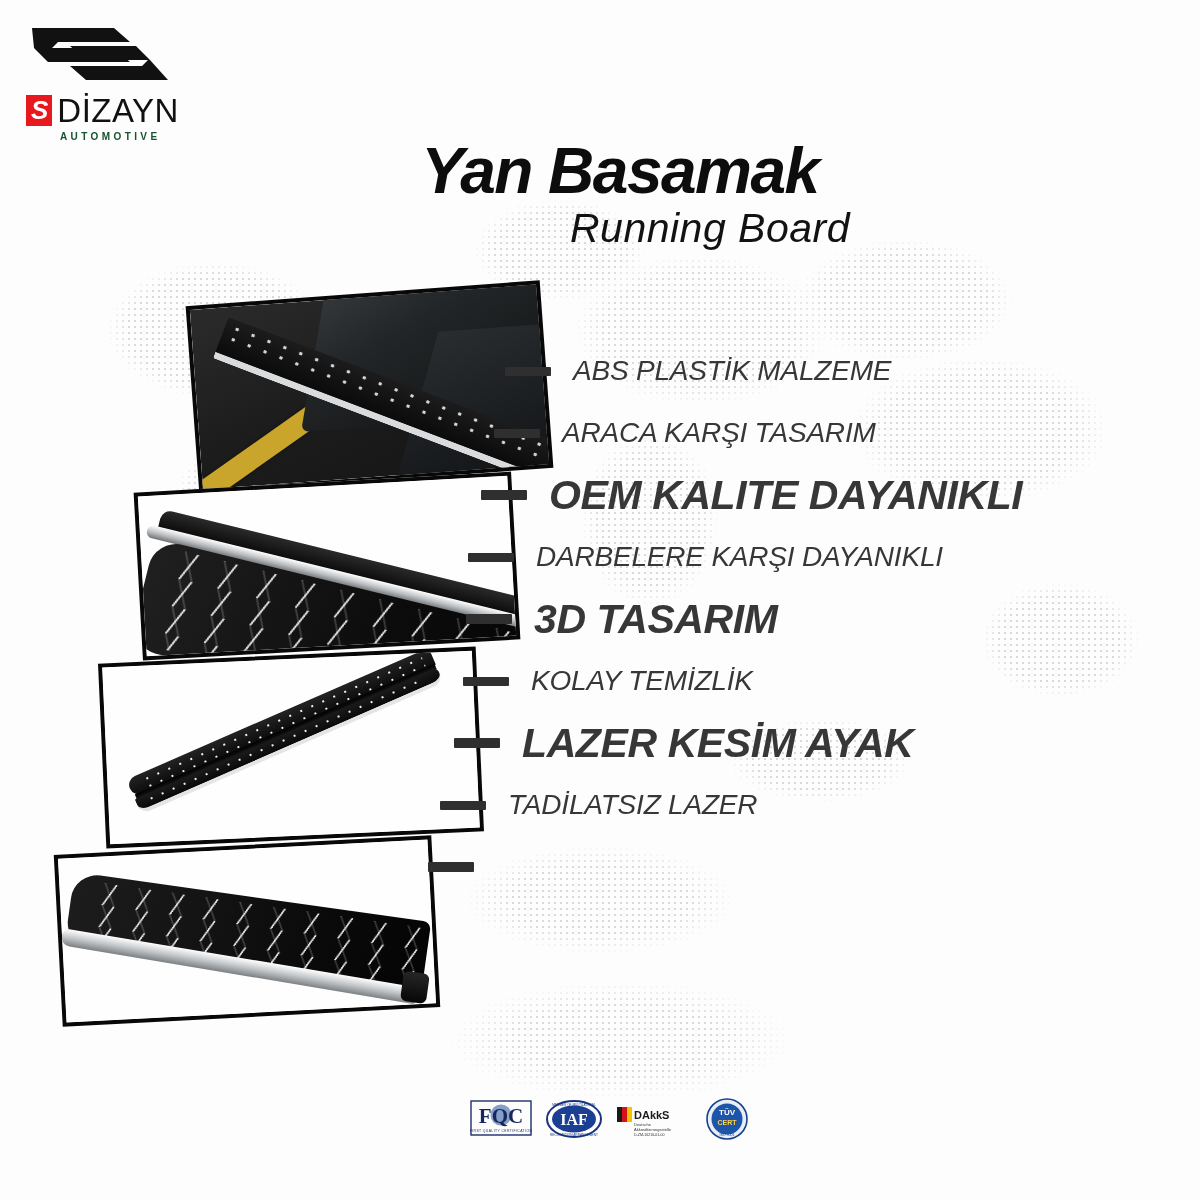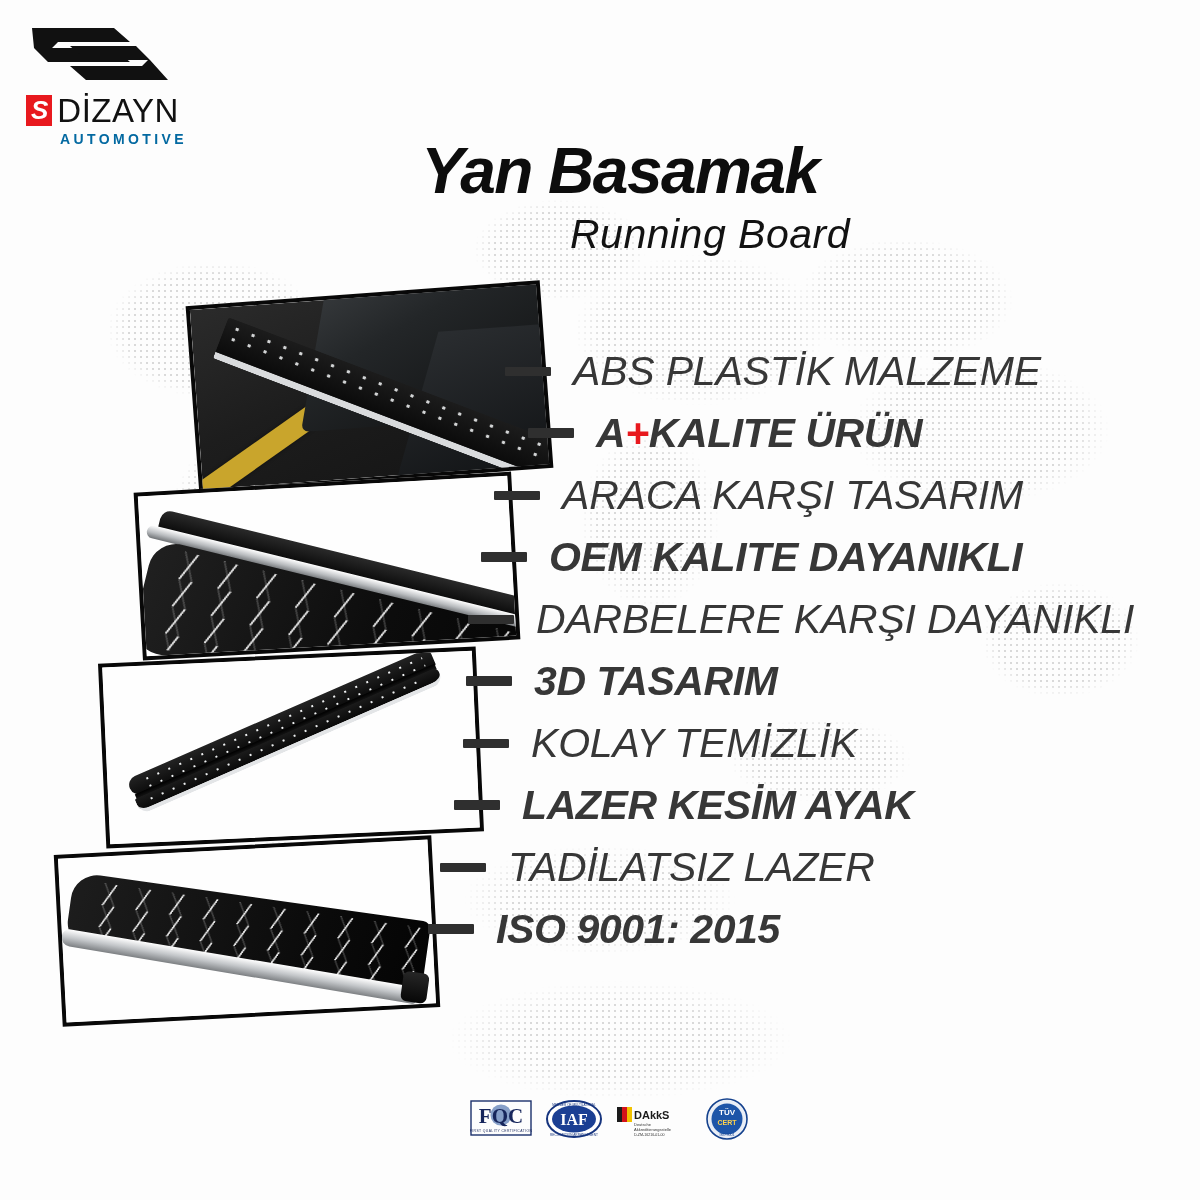--- a/index.html
+++ b/index.html
@@ -62,36 +62,36 @@
     background:#e8191e; color:#fff;
     font-weight:bold; font-size:26px; line-height:1;
     padding:2px 5px 3px 5px; font-style:italic;
     letter-spacing:-1px;
   }
   .logo-dizayn {
     color:#111; font-weight:normal; font-size:33px; letter-spacing:.5px;
     margin-left:5px; line-height:1;
   }
   .logo-auto {
-    color:#0369a1; font-size:14px; font-weight:bold; letter-spacing:3.4px;
+    color:#14532d; font-size:10px; font-weight:bold; letter-spacing:3.4px;
     margin-top:4px; padding-left:42px;
   }
 
   
   .headline {
     position:absolute; left:250px; top:140px; width:740px; text-align:center;
   }
   .title {
     font-size:64px; font-weight:bold; font-style:italic;
     color:#0d0d0d; letter-spacing:-1.5px; line-height:.98;
     white-space:nowrap;
   }
   .subtitle {
     font-size:41px; font-style:italic; color:#121212;
-    letter-spacing:.5px; margin-top:8px; padding-left:180px;
+    letter-spacing:.5px; margin-top:2px; padding-left:180px;
     font-weight:400;
   }
 
   
   .photos { position:absolute; left:40px; top:285px; width:490px; height:740px; }
   .frame {
     position:absolute; background:#fff; border:4px solid #080808;
     overflow:hidden;
   }
   .frame .ph { position:absolute; inset:0; }
@@ -231,21 +231,21 @@
   
   .features { position:absolute; left:0; top:340px; width:1200px; }
   .feat { display:flex; align-items:center; height:62px; }
   .dash {
     flex:0 0 auto; width:46px; height:9px; background:#2f2f2f; border-radius:1px;
     margin-right:22px;
   }
   .feat-txt {
     font-style:italic; color:#373737; white-space:nowrap; line-height:1;
   }
-  .feat.light .feat-txt { font-weight:400; font-size:41px; letter-spacing:-.2px; }
+  .feat.light .feat-txt { font-weight:400; font-size:28px; letter-spacing:-.2px; }
   .feat.bold  .feat-txt { font-weight:bold;  font-size:41px; letter-spacing:-.4px; }
   .feat.bold  .dash { height:10px; }
   .plus { color:#e8191e; }
 
   
   .certs {
     position:absolute; left:470px; top:1090px; width:280px; height:58px;
     display:flex; align-items:center; justify-content:space-between;
   }
   .cert { height:46px; display:flex; align-items:center; }
@@ -331,24 +331,20 @@
 
   </div>
 
   <div class="features">
 
     <div class="feat light" style="padding-left:505px">
       <span class="dash"></span>
       <span class="feat-txt">ABS PLASTİK MALZEME</span>
     </div>
 
-    <div class="feat bold" style="padding-left:528px">
-      <span class="dash"></span>
-      <span class="feat-txt"><span>A</span><span class="plus">+</span><span>KALITE ÜRÜN</span></span>
-    </div>
 
     <div class="feat light" style="padding-left:494px">
       <span class="dash"></span>
       <span class="feat-txt">ARACA KARŞI TASARIM</span>
     </div>
 
     <div class="feat bold" style="padding-left:481px">
       <span class="dash"></span>
       <span class="feat-txt">OEM KALITE DAYANIKLI</span>
     </div>
@@ -373,21 +369,20 @@
       <span class="feat-txt">LAZER KESİM AYAK</span>
     </div>
 
     <div class="feat light" style="padding-left:440px">
       <span class="dash"></span>
       <span class="feat-txt">TADİLATSIZ LAZER</span>
     </div>
 
     <div class="feat bold" style="padding-left:428px">
       <span class="dash"></span>
-      <span class="feat-txt">ISO 9001: 2015</span>
     </div>
 
   </div>
 
   <div class="certs">
 
     <div class="cert">
       <svg width="62" height="42" viewBox="0 0 62 42">
         <rect x="1" y="3" width="60" height="34" fill="none" stroke="#1b2f6b" stroke-width="1.4"></rect>
         <circle cx="31" cy="17" r="10.5" fill="#5d7fb5" opacity=".75"></circle>

